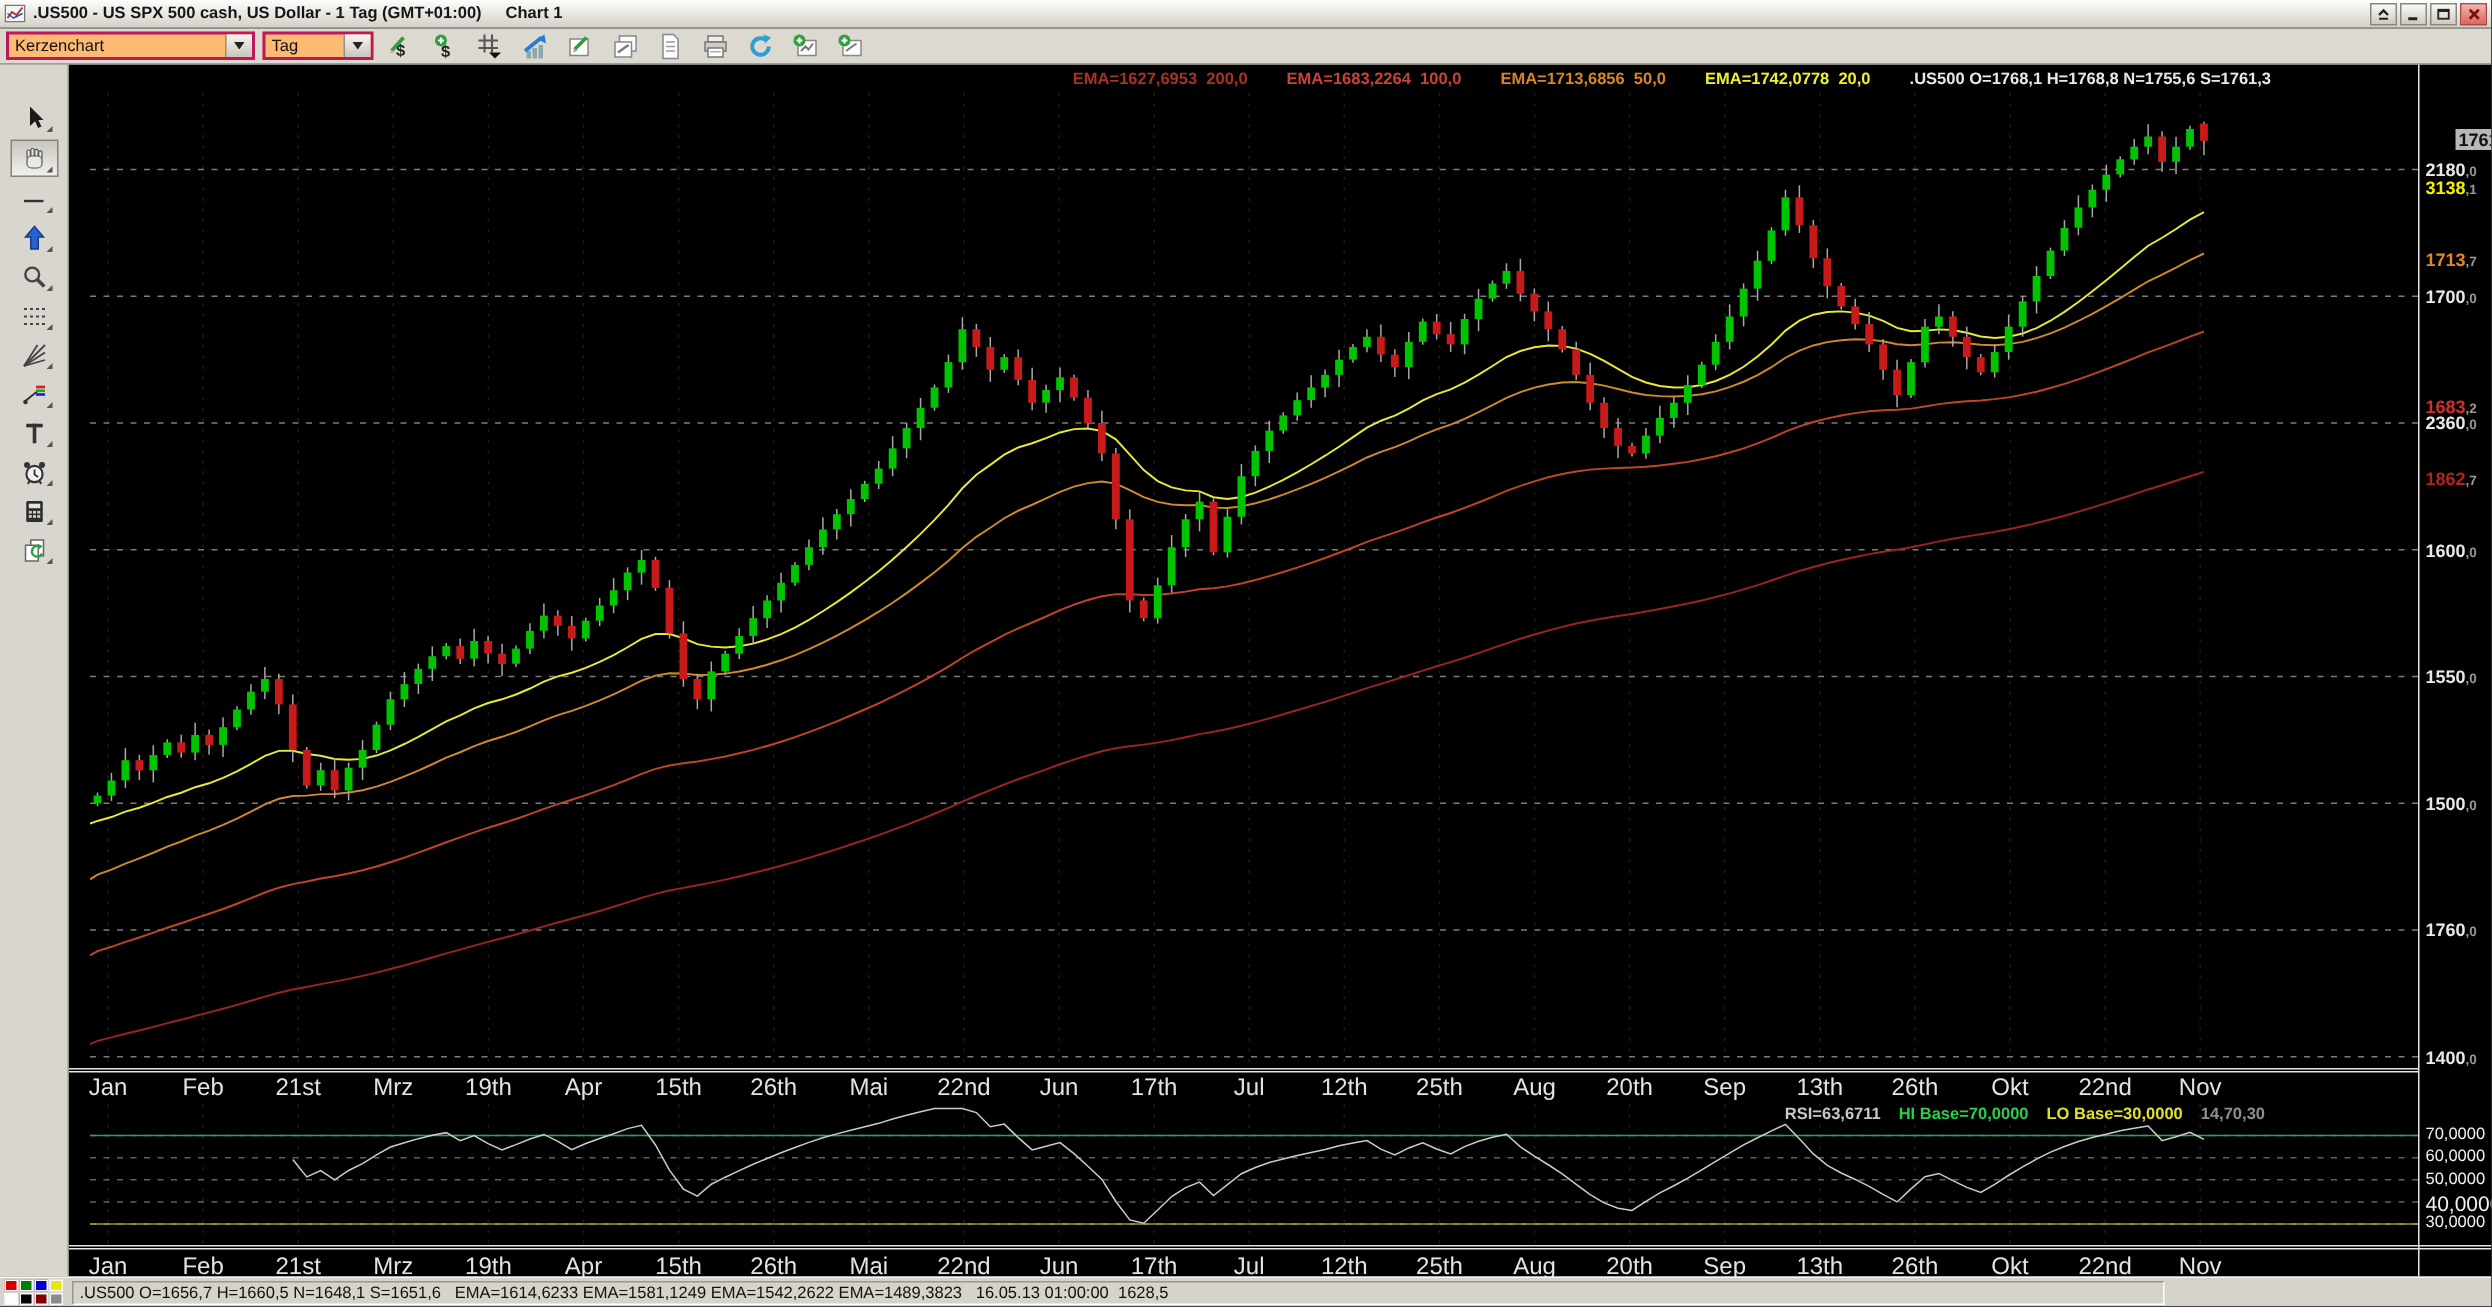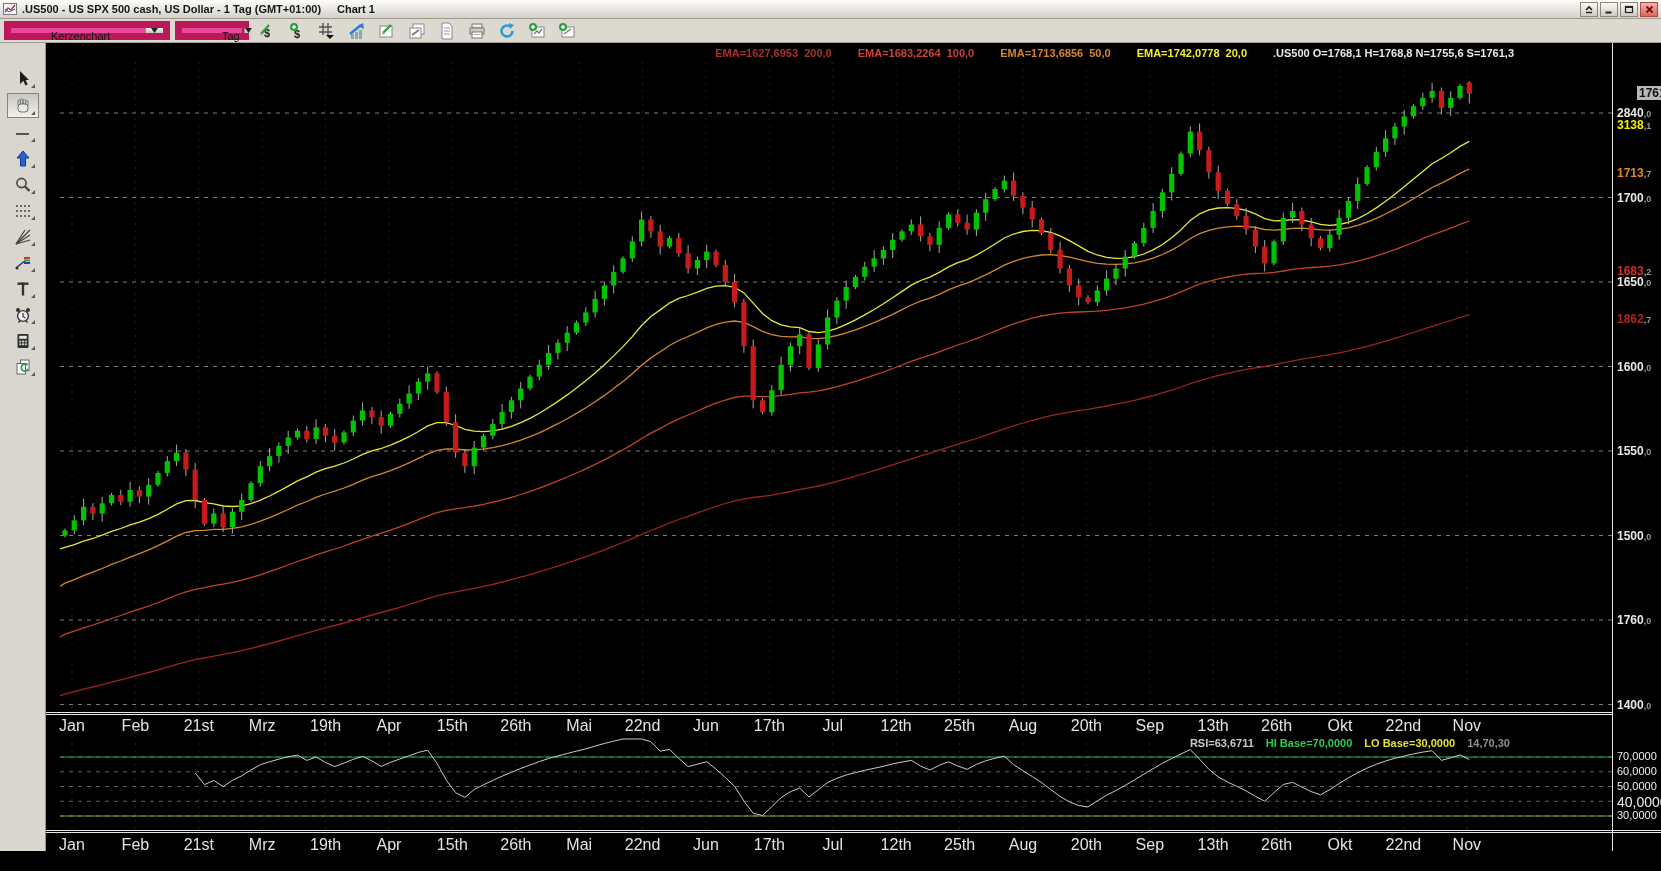--- a/index.html
+++ b/index.html
@@ -12,22 +12,22 @@
   .title-text{font-size:11px;font-weight:bold;color:#15151a;margin-left:5px;white-space:pre;}
   .subtitle-text{font-size:11px;font-weight:bold;color:#15151a;margin-left:16px;}
   .win-controls{position:absolute;right:3px;top:2px;display:flex;gap:2px;}
   .win-btn{width:18px;height:15px;box-sizing:border-box;border:1px solid #8b877e;
            background:linear-gradient(#f9f9f7,#cecabf);display:flex;align-items:center;justify-content:center;}
   .win-btn.close{background:linear-gradient(#f2b4ac,#d9685e);border-color:#a84c42;}
   
   .toolbar{position:absolute;left:0;top:19px;width:100%;height:24px;box-sizing:border-box;
            background:#dcd9d1;border-bottom:1px solid #a19d94;display:flex;align-items:center;
            gap:5px;padding-left:4px;}
-  .combo{height:19px;background:#ec4899;border:7px solid #be185d;display:flex;align-items:stretch;
-         font-size:11px;box-sizing:border-box;padding-left:36px;}
+  .combo{height:19px;background:#fdba74;border:2px solid #be185d;display:flex;align-items:stretch;
+         font-size:11px;box-sizing:border-box;}
   .combo .val{padding:2px 4px 0 4px;color:#111;}
   .combo .arrow-btn{width:17px;background:linear-gradient(#f6f6f3,#c9c5bc);border-left:1px solid #938f86;
          display:flex;align-items:center;justify-content:center;margin-left:auto;}
   .tbtn{width:25px;height:22px;display:flex;align-items:center;justify-content:center;}
   
   .rail{position:absolute;left:0;top:43px;width:46px;height:808px;background:#d9d6cf;
         border-right:1px solid #98948b;box-sizing:border-box;display:flex;flex-direction:column;
         align-items:center;padding-top:24px;gap:3px;}
   .rail-btn{width:30px;height:23px;display:flex;align-items:center;justify-content:center;position:relative;}
   .rail-btn::after{content:"";position:absolute;right:3px;bottom:2px;width:0;height:0;
@@ -626,23 +626,23 @@
       <rect x="1388.1" y="35.8" width="5.2" height="10.1" fill="#00c400"></rect>
       <line x1="1400.0" y1="21.9" x2="1400.0" y2="37.8" stroke="#a8a8a8" stroke-width="1"></line>
       <rect x="1397.4" y="24.0" width="5.2" height="11.8" fill="#00c400"></rect>
       <line x1="1409.3" y1="19.2" x2="1409.3" y2="41.5" stroke="#a8a8a8" stroke-width="1"></line>
       <rect x="1406.7" y="20.4" width="5.2" height="11.5" fill="#c81a1a"></rect>
     </svg>
 
   <div id="overlay-row" class="overlay-row" style="top:47px;right:147px;gap:26px;"><span style="color: rgb(168, 50, 40);">EMA=1627,6953  200,0</span><span style="color: rgb(200, 66, 58);">EMA=1683,2264  100,0</span><span style="color: rgb(217, 131, 42);">EMA=1713,6856  50,0</span><span style="color: rgb(240, 240, 42);">EMA=1742,0778  20,0</span><span style="color: rgb(232, 232, 232);">.US500 O=1768,1 H=1768,8 N=1755,6 S=1761,3</span></div>
 
   <div id="price-axis">
-      <div class="axis-label" style="top: 106px;"><span style="color: rgb(232, 232, 232);">2840</span><small style="color: rgb(154, 154, 154);">,0</small></div>
+      <div class="axis-label" style="top: 106px;"><span style="color: rgb(232, 232, 232);">2180</span><small style="color: rgb(154, 154, 154);">,0</small></div>
       <div class="axis-label" style="top: 190.5px;"><span style="color: rgb(232, 232, 232);">1700</span><small style="color: rgb(154, 154, 154);">,0</small></div>
-      <div class="axis-label" style="top: 275px;"><span style="color: rgb(232, 232, 232);">1650</span><small style="color: rgb(154, 154, 154);">,0</small></div>
+      <div class="axis-label" style="top: 275px;"><span style="color: rgb(232, 232, 232);">2360</span><small style="color: rgb(154, 154, 154);">,0</small></div>
       <div class="axis-label" style="top: 359.5px;"><span style="color: rgb(232, 232, 232);">1600</span><small style="color: rgb(154, 154, 154);">,0</small></div>
       <div class="axis-label" style="top: 444px;"><span style="color: rgb(232, 232, 232);">1550</span><small style="color: rgb(154, 154, 154);">,0</small></div>
       <div class="axis-label" style="top: 528.5px;"><span style="color: rgb(232, 232, 232);">1500</span><small style="color: rgb(154, 154, 154);">,0</small></div>
       <div class="axis-label" style="top: 613px;"><span style="color: rgb(232, 232, 232);">1760</span><small style="color: rgb(154, 154, 154);">,0</small></div>
       <div class="axis-label" style="top: 697.5px;"><span style="color: rgb(232, 232, 232);">1400</span><small style="color: rgb(154, 154, 154);">,0</small></div>
       <div class="axis-label" style="top: 85.903px; margin-left: 20px;"><span class="marker-box" style="background: rgb(184, 184, 184); color: rgb(16, 16, 16);">1761</span><small style="color: rgb(119, 119, 119);">,3</small></div>
       <div class="axis-label" style="top: 118.351px;"><span style="color: rgb(240, 240, 0);">3138</span><small style="color: rgb(154, 154, 154);">,1</small></div>
       <div class="axis-label" style="top: 166.347px;"><span style="color: rgb(224, 136, 40);">1713</span><small style="color: rgb(154, 154, 154);">,7</small></div>
       <div class="axis-label" style="top: 217.892px; margin-top: 46px;"><span style="color: rgb(208, 48, 40);">1683</span><small style="color: rgb(154, 154, 154);">,2</small></div>
       <div class="axis-label" style="top: 311.687px;"><span style="color: rgb(176, 36, 32);">1862</span><small style="color: rgb(154, 154, 154);">,7</small></div>
@@ -740,13 +740,27 @@
       <div class="axis-label" style="top: 794.25px; font-size: 14px; font-weight: normal; color: rgb(240, 240, 240);">40,0000</div>
       <div class="axis-label" style="top: 809px; font-size: 11px; font-weight: normal; color: rgb(240, 240, 240);">30,0000</div>
     </div>
 
   <div class="sep-h" style="left:46px;top:712px;width:1566px;"></div>
   <div class="sep-h" style="left:46px;top:714px;width:1566px;"></div>
   <div class="sep-h" style="left:46px;top:830px;width:1615px;"></div>
   <div class="sep-h" style="left:46px;top:832px;width:1615px;"></div>
   <div class="sep-v" style="left:1612px;top:43px;height:808px;"></div>
 
+  <div class="status">
+    <div class="swatches" id="swatches">
+        <div class="swatch" style="background: rgb(212, 0, 0);"></div>
+        <div class="swatch" style="background: rgb(0, 128, 0);"></div>
+        <div class="swatch" style="background: rgb(0, 0, 204);"></div>
+        <div class="swatch" style="background: rgb(232, 232, 0);"></div>
+        <div class="swatch" style="background: rgb(255, 255, 255);"></div>
+        <div class="swatch" style="background: rgb(0, 0, 0);"></div>
+        <div class="swatch" style="background: rgb(128, 0, 0);"></div>
+        <div class="swatch" style="background: rgb(138, 138, 138);"></div>
+      </div>
+    <div class="status-field">.US500 O=1656,7 H=1660,5 N=1648,1 S=1651,6   EMA=1614,6233 EMA=1581,1249 EMA=1542,2622 EMA=1489,3823   16.05.13 01:00:00  1628,5</div>
+
+  </div>
 </div>
 
 </body></html>

